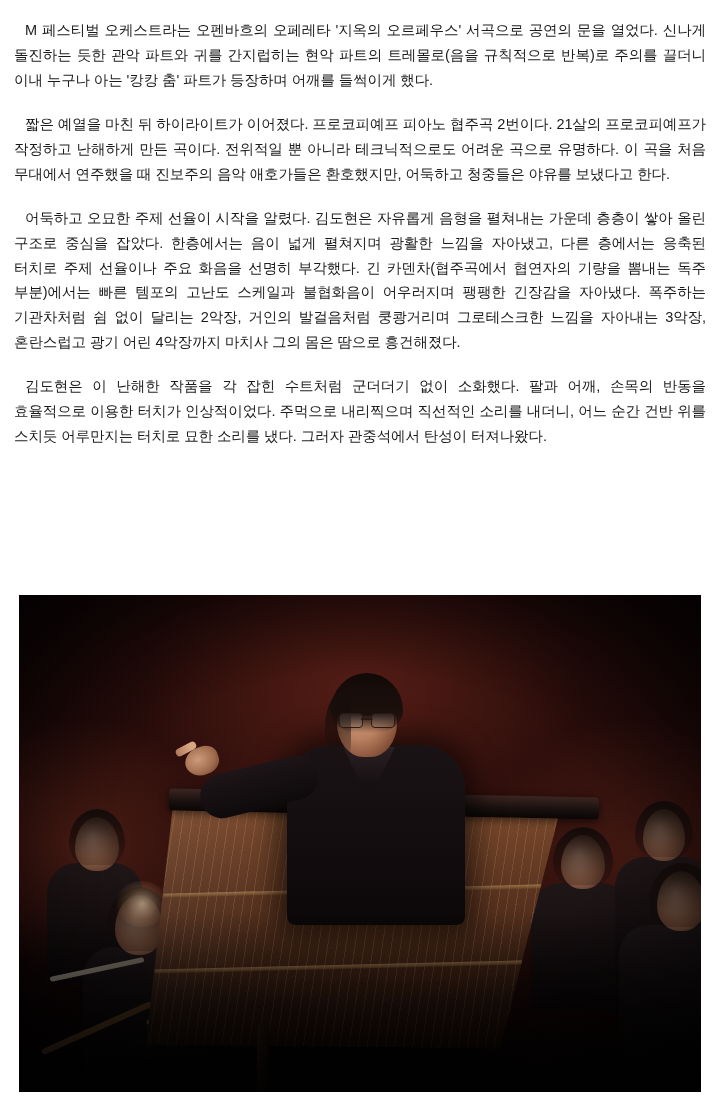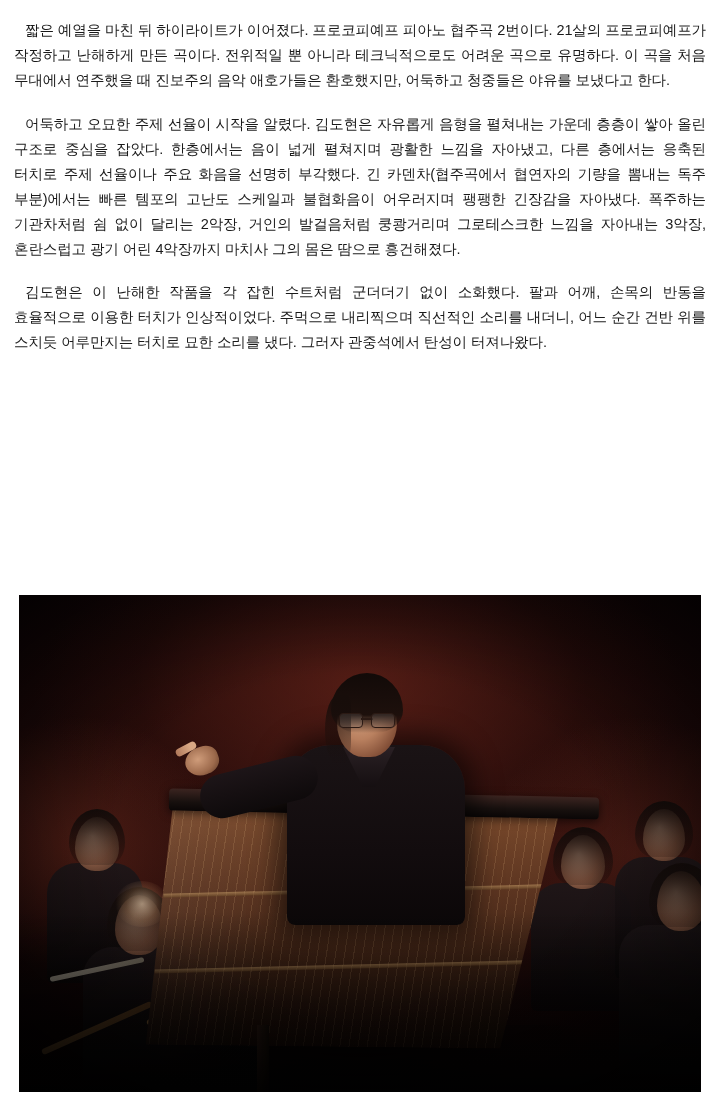--- a/index.html
+++ b/index.html
@@ -238,20 +238,21 @@
     position: absolute;
     inset: 0;
     background: radial-gradient(ellipse 78% 72% at 50% 48%, rgba(0,0,0,0) 45%, rgba(0,0,0,0.55) 85%, rgba(0,0,0,0.85) 100%);
     pointer-events: none;
   }
 </style>
 </head>
 <body>
 
 <div class="article">
+  <p class="para">M 페스티벌 오케스트라는 오펜바흐의 오페레타 '지옥의 오르페우스' 서곡으로 공연의 문을 열었다. 신나게 돌진하는 듯한 관악 파트와 귀를 간지럽히는 현악 파트의 트레몰로(음을 규칙적으로 반복)로 주의를 끌더니 이내 누구나 아는 '캉캉 춤' 파트가 등장하며 어깨를 들썩이게 했다.</p>
   <p class="para">짧은 예열을 마친 뒤 하이라이트가 이어졌다. 프로코피예프 피아노 협주곡 2번이다. 21살의 프로코피예프가 작정하고 난해하게 만든 곡이다. 전위적일 뿐 아니라 테크닉적으로도 어려운 곡으로 유명하다. 이 곡을 처음 무대에서 연주했을 때 진보주의 음악 애호가들은 환호했지만, 어둑하고 청중들은 야유를 보냈다고 한다.</p>
   <p class="para">어둑하고 오묘한 주제 선율이 시작을 알렸다. 김도현은 자유롭게 음형을 펼쳐내는 가운데 층층이 쌓아 올린 구조로 중심을 잡았다. 한층에서는 음이 넓게 펼쳐지며 광활한 느낌을 자아냈고, 다른 층에서는 응축된 터치로 주제 선율이나 주요 화음을 선명히 부각했다. 긴 카덴차(협주곡에서 협연자의 기량을 뽐내는 독주 부분)에서는 빠른 템포의 고난도 스케일과 불협화음이 어우러지며 팽팽한 긴장감을 자아냈다. 폭주하는 기관차처럼 쉼 없이 달리는 2악장, 거인의 발걸음처럼 쿵쾅거리며 그로테스크한 느낌을 자아내는 3악장, 혼란스럽고 광기 어린 4악장까지 마치사 그의 몸은 땀으로 흥건해졌다.</p>
   <p class="para">김도현은 이 난해한 작품을 각 잡힌 수트처럼 군더더기 없이 소화했다. 팔과 어깨, 손목의 반동을 효율적으로 이용한 터치가 인상적이었다. 주먹으로 내리찍으며 직선적인 소리를 내더니, 어느 순간 건반 위를 스치듯 어루만지는 터치로 묘한 소리를 냈다. 그러자 관중석에서 탄성이 터져나왔다.</p>
 </div>
 
 <div class="figure" role="img" aria-label="어두운 무대 위에서 그랜드 피아노를 연주하는 피아니스트와 뒤편의 오케스트라 단원들">
   <div class="scene">
     <div class="haze-left"></div>
     <div class="haze-right"></div>
 

